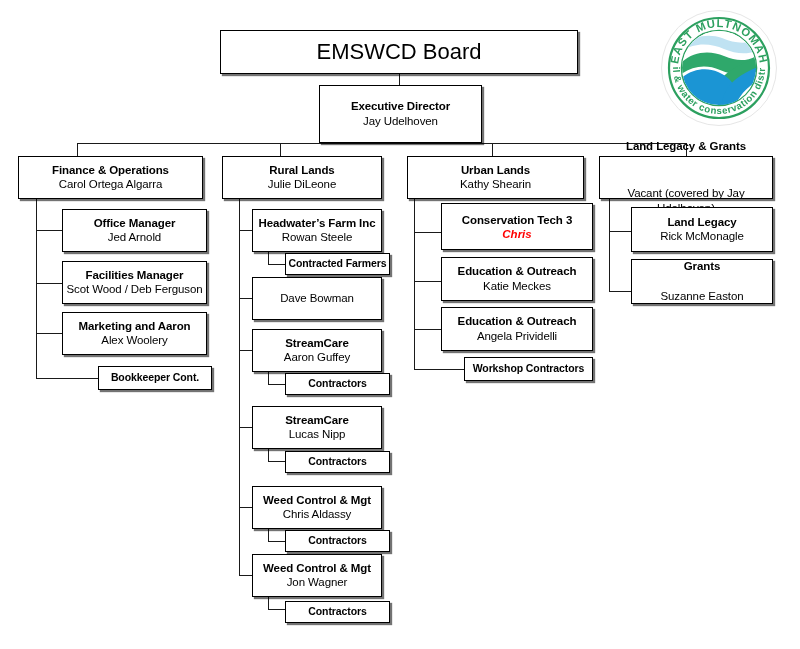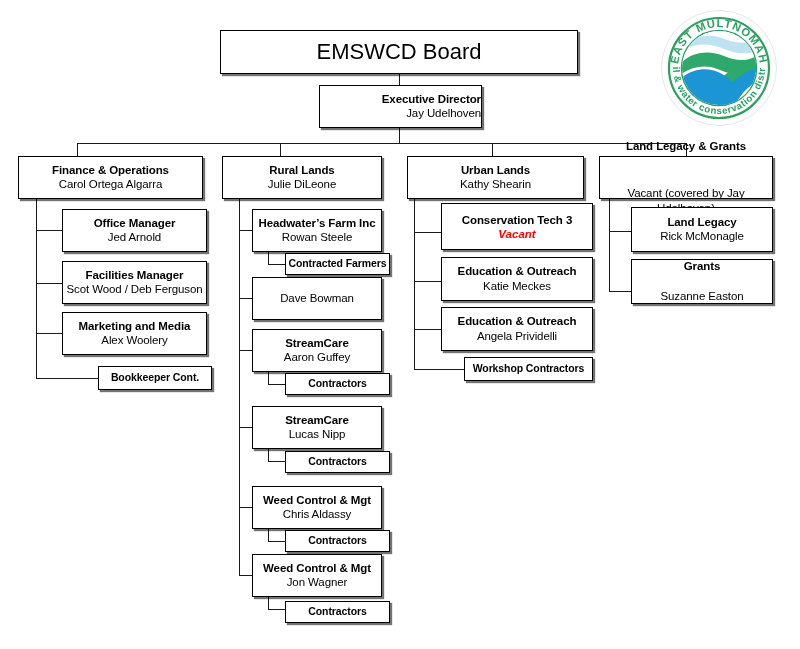--- a/index.html
+++ b/index.html
@@ -116,21 +116,21 @@
       </text>
     </svg>
   </div>
 
   <div class="box root" style="left:220px; top:30px; width:358px; height:44px;">
     <div class="title">EMSWCD Board</div>
   </div>
 
   <div class="ln vln" style="left:399px; top:74px; height:11px;"></div>
 
-  <div class="box" style="left:319px; top:85px; width:163px; height:43px;align-items:flex-end;">
+  <div class="box" style="left:319px; top:85px; width:163px; height:58px;">
     <div class="title">Executive Director</div>
     <div class="person">Jay Udelhoven</div>
   </div>
 
   <div class="ln vln" style="left:399px; top:128px; height:15px;"></div>
 
   <div class="ln hln" style="left:77px; top:143px; width:609px;"></div>
 
   <div class="ln vln" style="left:77px; top:143px; height:13px;"></div>
   <div class="ln vln" style="left:280px; top:143px; height:13px;"></div>
@@ -152,21 +152,21 @@
     <div class="title">Office Manager</div>
     <div class="person">Jed Arnold</div>
   </div>
 
   <div class="box" style="left:62px; top:261px; width:145px; height:43px;">
     <div class="title">Facilities Manager</div>
     <div class="person smalltext">Scot Wood / Deb Ferguson</div>
   </div>
 
   <div class="box" style="left:62px; top:312px; width:145px; height:43px;">
-    <div class="title">Marketing and Media</div>
+    <div class="title">Marketing and Aaron</div>
     <div class="person">Alex Woolery</div>
   </div>
 
   <div class="box small" style="left:98px; top:366px; width:114px; height:24px;">
     <div class="title">Bookkeeper Cont.</div>
   </div>
 
   <div class="box" style="left:222px; top:156px; width:160px; height:43px;">
     <div class="title">Rural Lands</div>
     <div class="person">Julie DiLeone</div>
@@ -240,21 +240,21 @@
   </div>
 
   <div class="ln vln" style="left:414px; top:199px; height:170px;"></div>
   <div class="ln hln" style="left:414px; top:232px; width:27px;"></div>
   <div class="ln hln" style="left:414px; top:281px; width:27px;"></div>
   <div class="ln hln" style="left:414px; top:329px; width:27px;"></div>
   <div class="ln hln" style="left:414px; top:369px; width:50px;"></div>
 
   <div class="box" style="left:441px; top:203px; width:152px; height:47px;">
     <div class="title">Conservation Tech 3</div>
-    <div class="vacant">Vacant</div>
+    <div class="vacant">Chris</div>
   </div>
 
   <div class="box" style="left:441px; top:257px; width:152px; height:44px;">
     <div class="title">Education &amp; Outreach</div>
     <div class="person">Katie Meckes</div>
   </div>
 
   <div class="box" style="left:441px; top:307px; width:152px; height:44px;">
     <div class="title">Education &amp; Outreach</div>
     <div class="person">Angela Prividelli</div>

